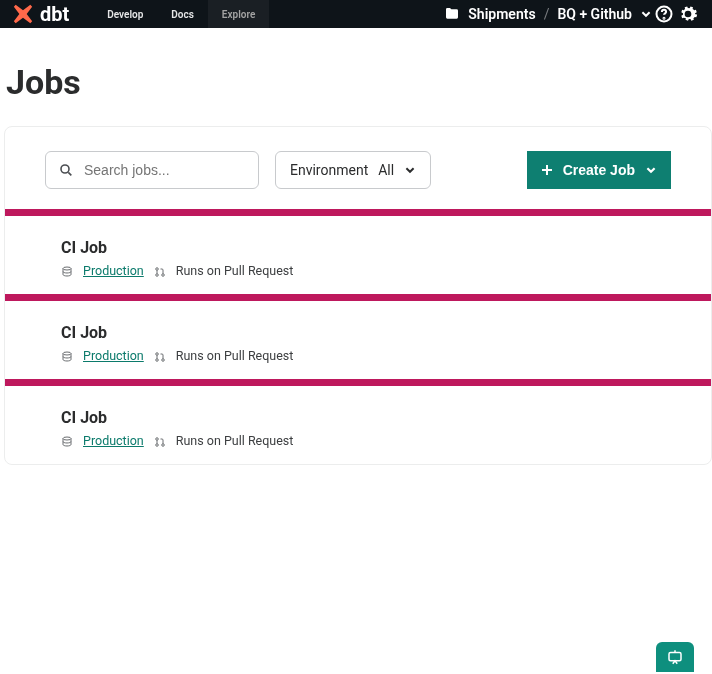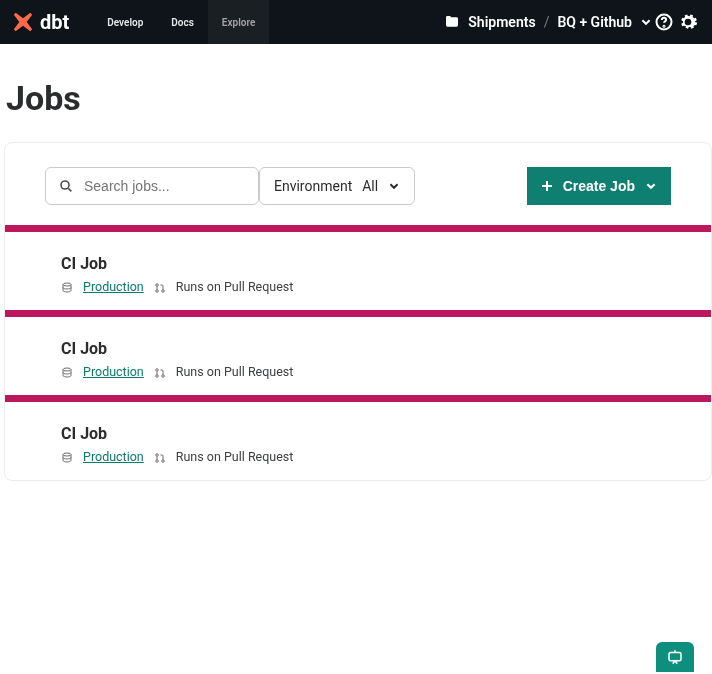--- a/index.html
+++ b/index.html
@@ -1,29 +1,29 @@
 <!DOCTYPE html>
 <html><head>
 <meta charset="utf-8">
 <style>
 * { box-sizing: border-box; margin: 0; padding: 0; }
 body { font-family: -apple-system, BlinkMacSystemFont, "Segoe UI", Roboto, sans-serif; background: #fff; color: #2b2c2d; width: 712px; }
-.topbar { background: #0e1419; height: 44px; display: flex; align-items: center; padding: 0 12px; color: #fff; }
+.topbar { background: #0e1419; height: 28px; display: flex; align-items: center; padding: 0 12px; color: #fff; }
 .logo { display: flex; align-items: center; gap: 6px; font-weight: 700; font-size: 20px; margin-right: 24px; }
 .logo-icon { color: #ff694a; }
 .nav { display: flex; align-items: center; height: 100%; }
 .nav-item { padding: 0 14px; height: 44px; display: flex; align-items: center; font-size: 10px; font-weight: 600; color: #e5e6e7; cursor: pointer; gap: 4px; text-align: right; }
 .nav-item.active { color: #a3a3a3; background: rgba(255,255,255,0.05); }
 .topbar-right { margin-left: auto; display: flex; align-items: center; font-size: 14px; }
 .proj { display: flex; align-items: center; gap: 8px; font-weight: 600; }
 .proj .sep { color: #7a7d80; font-weight: 400; }
 .icon-btn { width: 24px; height: 24px; display: flex; align-items: center; justify-content: center; cursor: pointer; }
 .page-title { font-size: 34px; font-weight: 700; padding: 34px 6px 20px; }
 .card { border: 1px solid #eceded; border-radius: 8px; margin: 4px 0 0 4px; padding: 24px 0 0; }
-.toolbar { display: flex; align-items: center; gap: 0; padding: 0 40px 20px; }
+.toolbar { display: flex; align-items: center; gap: 16px; padding: 0 40px 20px; }
 .search { display: flex; align-items: center; gap: 10px; border: 1px solid #c8cacd; border-radius: 6px; height: 38px; width: 214px; padding: 0 12px; }
 .search input { border: none; outline: none; font-size: 14px; flex: 1; color: #5a5d61; background: transparent; }
 .env-filter { display: flex; align-items: center; gap: 10px; border: 1px solid #c8cacd; border-radius: 6px; height: 38px; padding: 12px 14px; font-size: 14px; cursor: pointer; }
 .env-filter .lbl { font-weight: 400; }
 .env-filter .val { font-weight: 400; }
 .create-btn { margin-left: auto; background: #0e7f71; color: #fff; border: none; border-radius: 0; height: 38px; padding: 0 14px; display: flex; align-items: center; gap: 10px; font-size: 14px; font-weight: 600; cursor: pointer; }
 .job-list { }
 .job-row { border-top: 7px solid #be185d; padding: 22px 40px 16px 56px; }
 .job-name { font-size: 16px; font-weight: 700; margin-bottom: 6px; }
 .job-meta { display: flex; align-items: flex-end; gap: 10px; font-size: 12.5px; color: #3c3e40; }

